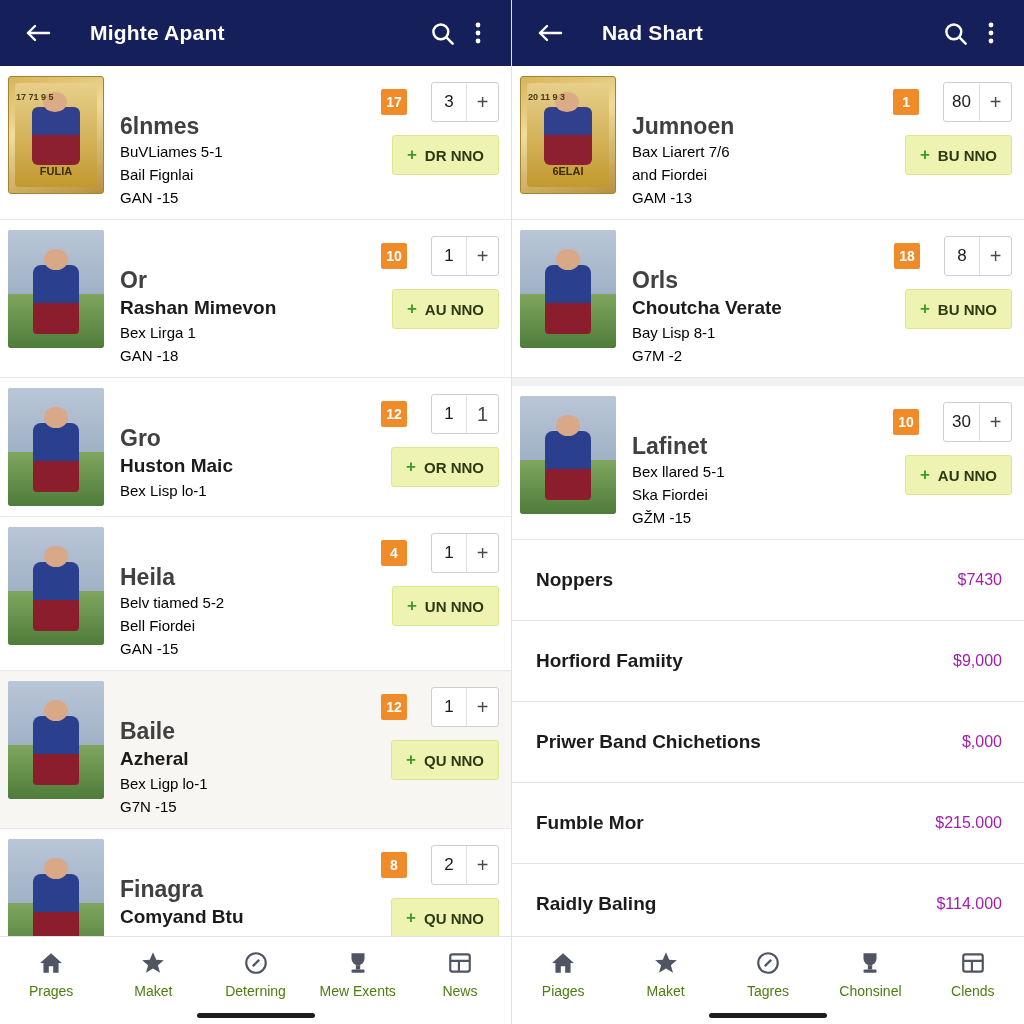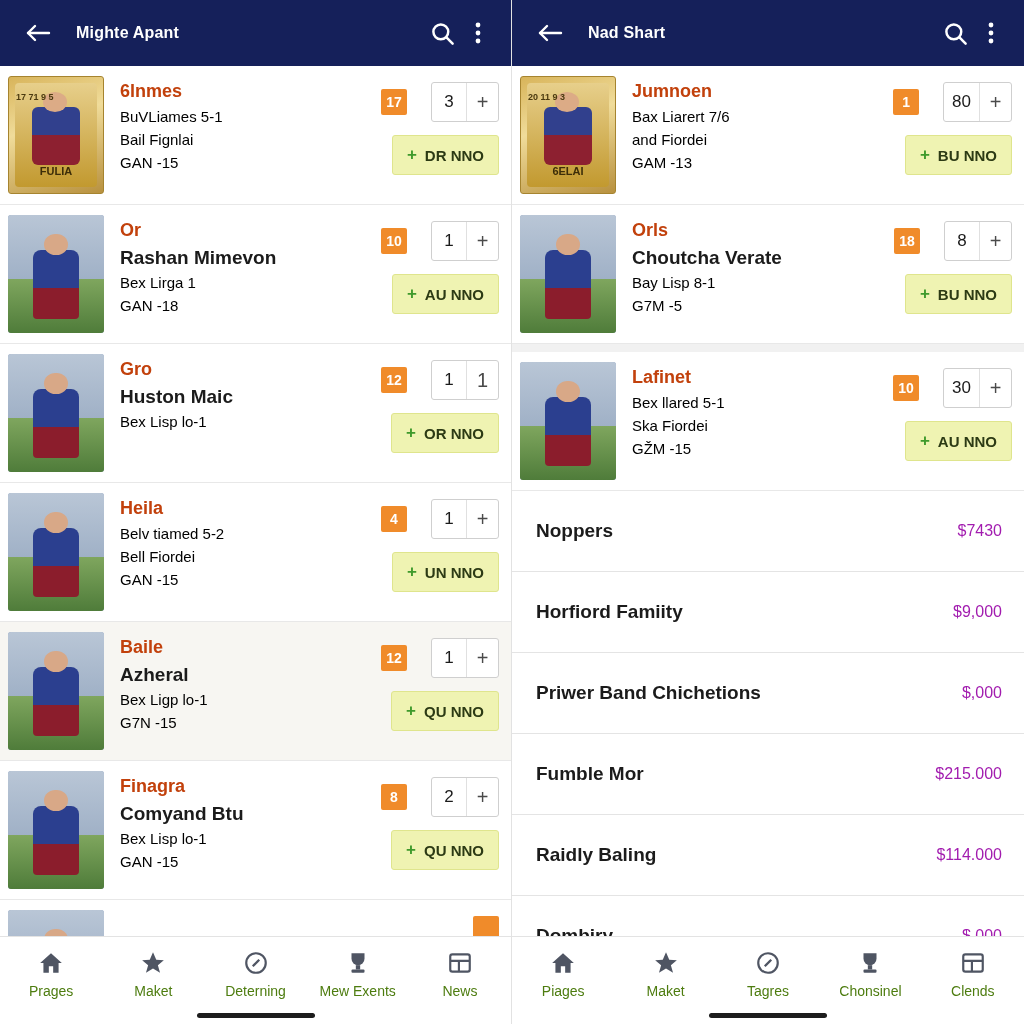--- a/index.html
+++ b/index.html
@@ -33,23 +33,23 @@
     color: #ffffff;
     position: relative;
     z-index: 5;
   }
   .appbar .back {
     width: 40px; height: 40px;
     display: flex; align-items: center; justify-content: center;
     flex: 0 0 auto;
   }
   .appbar .title {
-    font-size: 16px;
+    font-size: 21px;
     font-weight: bold;
-    margin-left: 18px;
+    margin-left: 32px;
     flex: 1 1 auto;
     letter-spacing: .2px;
     white-space: nowrap;
     overflow: hidden;
   }
   .appbar .act {
     width: 42px; height: 42px;
     display: flex; align-items: center; justify-content: center;
     flex: 0 0 auto;
   }
@@ -133,26 +133,27 @@
     text-align: center; font-size: 11px; font-weight: bold; color: #3c2d08;
   }
 
   .info {
     flex: 1 1 auto;
     padding-left: 16px;
     padding-top: 2px;
     min-width: 0;
   }
   .info .l1 {
-    font-size: 18px;
+    font-size: 23px;
     font-weight: bold;
-    color: #c2410c;
+    color: #404040;
     line-height: 27px;
     white-space: nowrap;
     overflow: hidden;
+    margin-top: 35px;
   }
   .info .l2 {
     font-size: 19px;
     font-weight: bold;
     color: #1b1b1b;
     line-height: 27px;
     white-space: nowrap;
     overflow: hidden;
   }
   .info .sub {
@@ -622,21 +623,21 @@
         <div class="thumb">
           <div class="sky"></div>
             <div class="pitch"></div>
             <div class="body"></div>
             <div class="head"></div>
         </div>
         <div class="info">
           <div class="l1">Orls</div>
           <div class="l2">Choutcha Verate</div>
           <div class="sub">Baу Lisp 8-1</div>
-          <div class="sub">G7M -5</div>
+          <div class="sub">G7M -2</div>
         </div>
         <div class="rightcol">
           <div class="qtyrow">
             <div class="badge">18</div>
             <div class="stepper">
               <div class="val">8</div>
               <div class="plus">+</div>
             </div>
           </div>
           <div class="cta">

